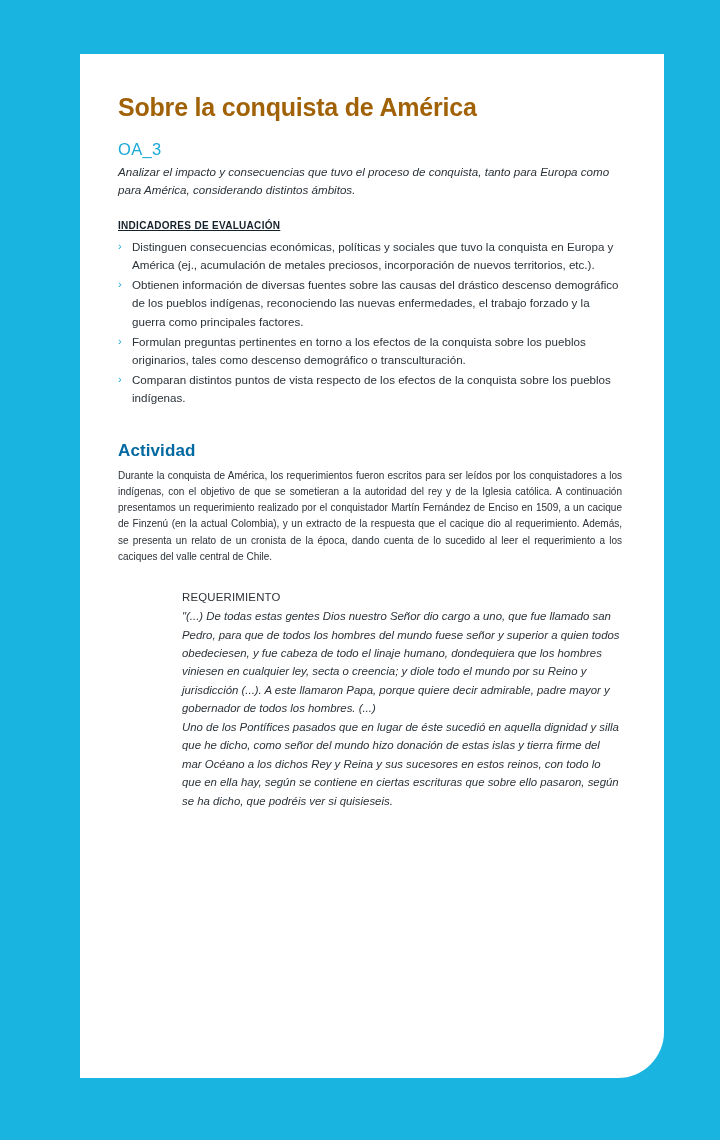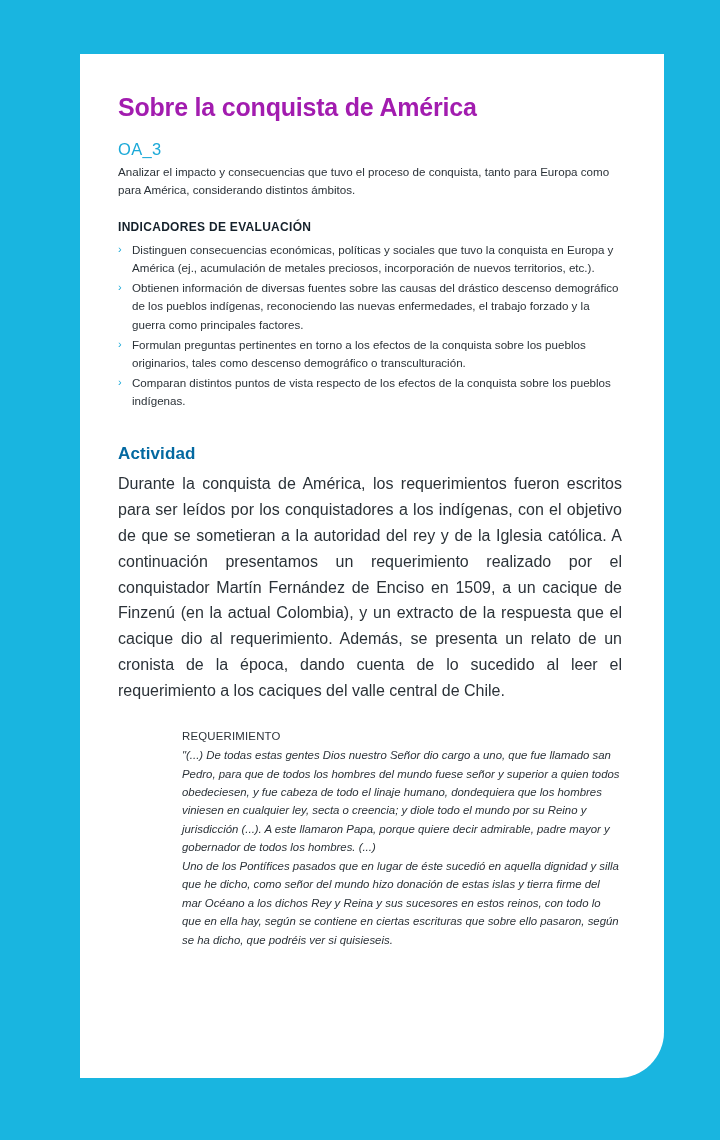--- a/index.html
+++ b/index.html
@@ -20,45 +20,47 @@
     width: 584px;
     height: 1024px;
     background: #ffffff;
     border-bottom-right-radius: 46px;
     box-sizing: border-box;
     padding: 38px 42px 0 38px;
   }
   .doc-title {
     font-size: 25px;
     font-weight: bold;
-    color: #a21caf;
+    color: #a16207;
     letter-spacing: -0.2px;
     margin: 0 0 18px 0;
     line-height: 1.2;
   }
   .oa-code {
     color: #1ba9d8;
     font-size: 16.5px;
     font-weight: normal;
     letter-spacing: 0.3px;
     margin: 12px 0 4px 0;
   }
   .oa-text {
     font-size: 11.6px;
     color: #2b3238;
     line-height: 1.52;
     margin: 0 0 4px 0;
     max-width: 500px;
+    font-style: italic;
   }
   .section-label {
-    font-size: 12px;
+    font-size: 10px;
     font-weight: bold;
     color: #15212b;
     letter-spacing: 0.3px;
     margin: 22px 0 7px 0;
+    text-decoration: underline;
   }
   ul.indicators {
     list-style: none;
     margin: 0;
     padding: 0;
   }
   ul.indicators li {
     position: relative;
     padding-left: 14px;
     font-size: 11.6px;
@@ -76,21 +78,21 @@
     line-height: 1.6;
   }
   .activity-title {
     color: #0369a1;
     font-size: 17px;
     font-weight: bold;
     margin: 34px 0 7px 0;
     letter-spacing: 0.1px;
   }
   .activity-par {
-    font-size: 16px;
+    font-size: 10px;
     color: #2b3238;
     line-height: 1.62;
     margin: 0 0 2px 0;
     max-width: 512px;
     text-align: justify;
   }
   .quote-block {
     margin: 26px 0 0 64px;
     max-width: 440px;
   }

